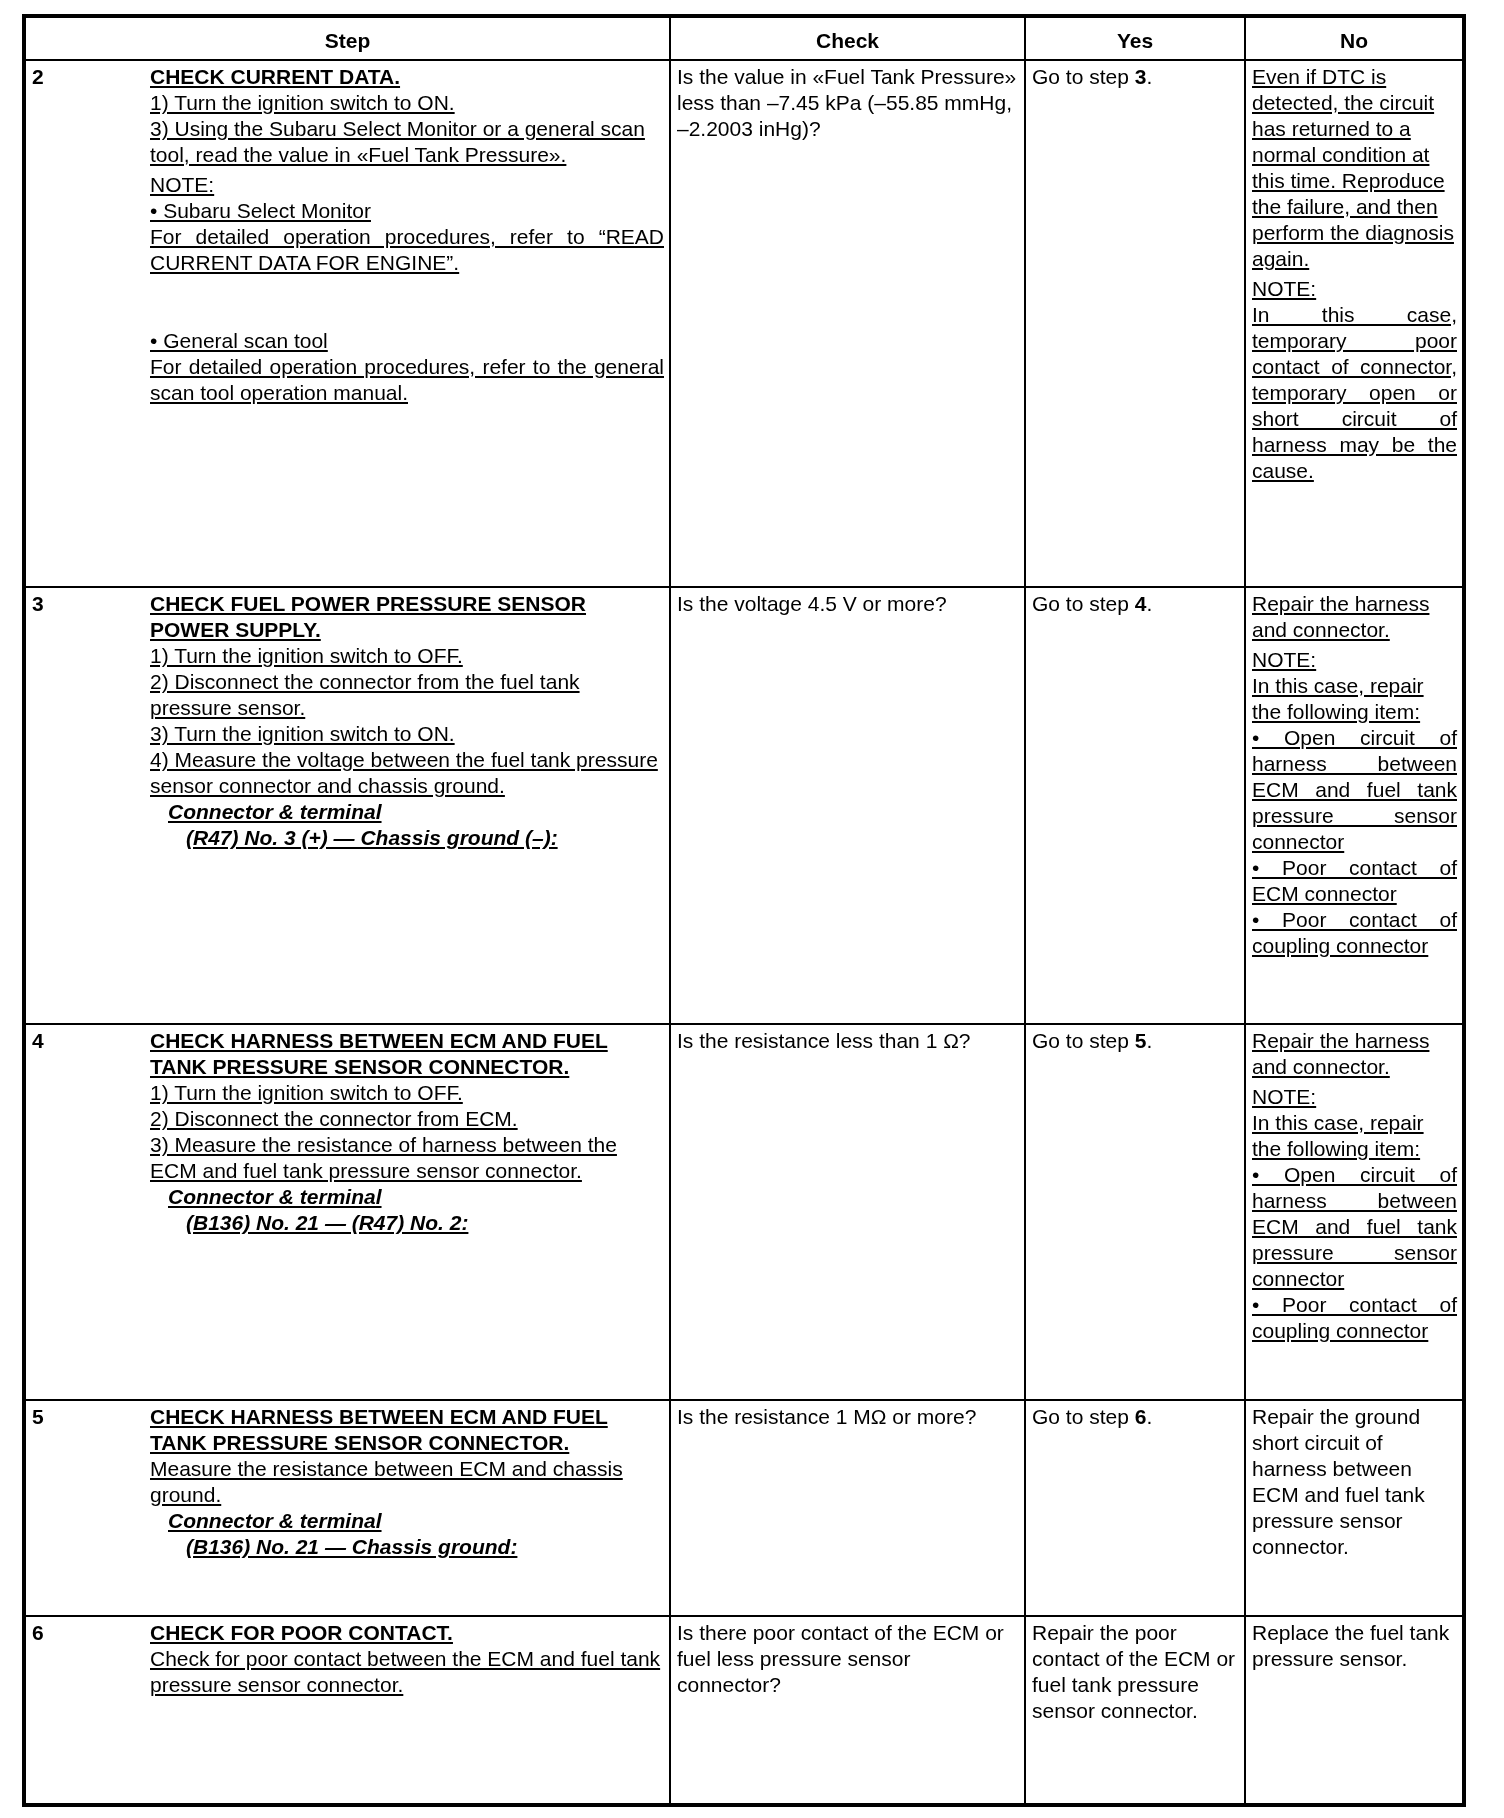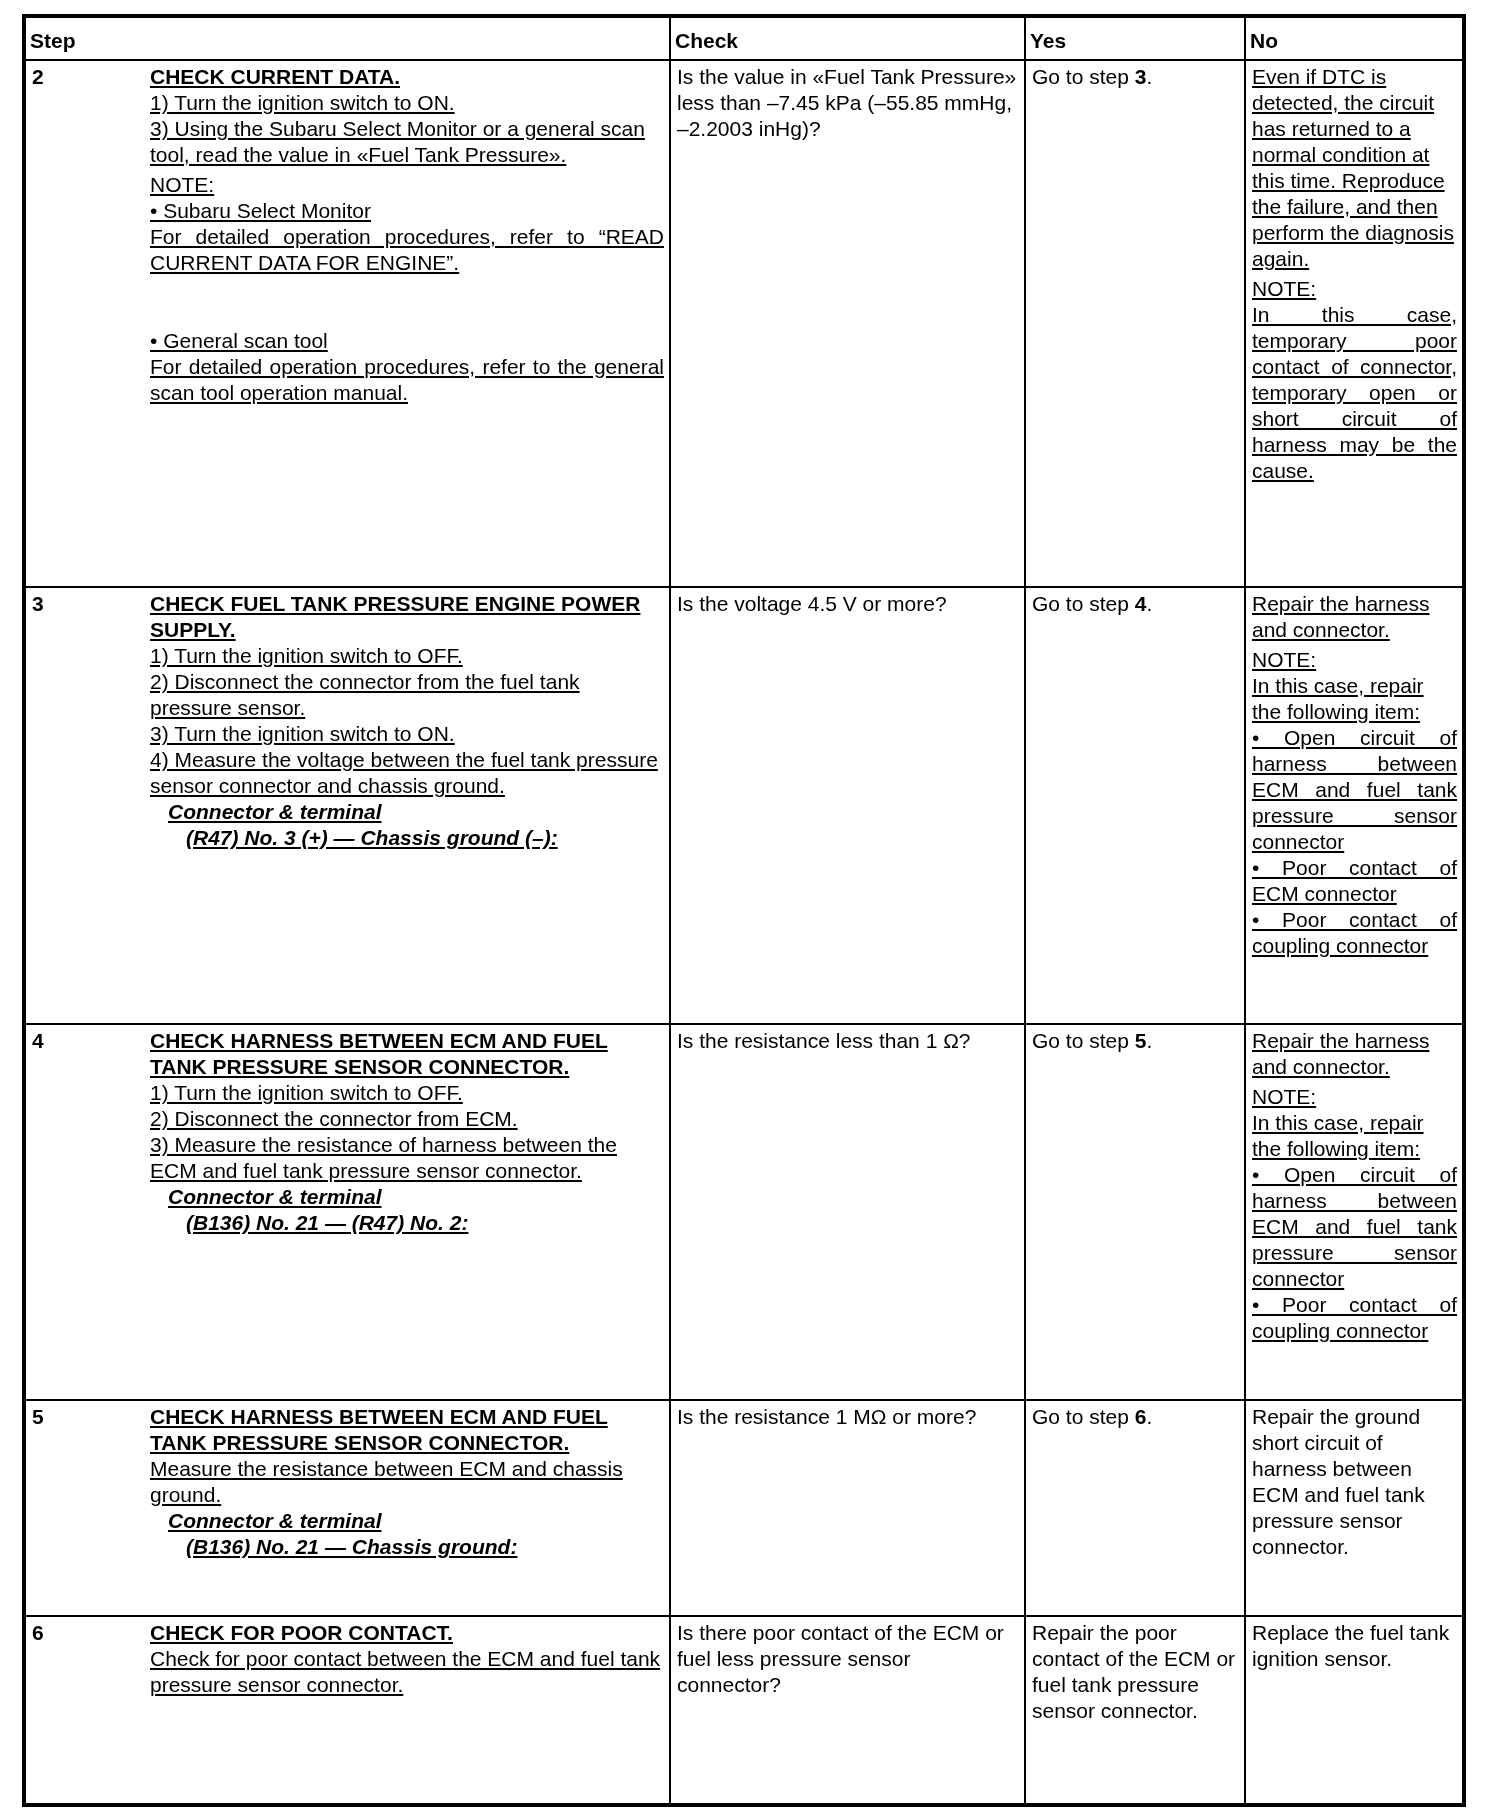--- a/index.html
+++ b/index.html
@@ -7,21 +7,21 @@
          font-family: "Liberation Sans", sans-serif; color: #000; }
   .frame { position: absolute; left: 22px; top: 14px; width: 1444px; height: 1793px;
            box-sizing: border-box; border: 4px solid #000; }
   table { border-collapse: collapse; width: 100%; height: 100%; table-layout: fixed; }
   th, td { border: 2px solid #000; vertical-align: top; font-size: 21px; line-height: 26px;
            padding: 3px 5px 2px 6px; text-align: left; }
   tr:first-child th { border-top: none; }
   th:first-child, td:first-child { border-left: none; }
   th:last-child, td:last-child { border-right: none; }
   tr:last-child td { border-bottom: none; }
-  th { font-weight: bold; text-align: left; height: 36px; padding: 4px 4px 0 4px; vertical-align: middle; }
+  th { font-weight: bold; text-align: center; height: 36px; padding: 4px 4px 0 4px; vertical-align: middle; }
   .step-wrap { display: flex; }
   .step-num { width: 118px; flex: none; font-weight: bold; }
   .step-body { flex: 1; }
   .title { font-weight: bold; }
   .note { margin-top: 4px; }
   .ct-label { font-weight: bold; font-style: italic; padding-left: 18px; }
   .ct-value { font-weight: bold; font-style: italic; padding-left: 36px; }
   .justify { text-align: justify; }
   .gap { height: 52px; }
   .b { font-weight: bold; }
@@ -70,21 +70,21 @@
       <p class="note">NOTE:</p>
       <p class="justify">In this case, temporary poor contact of connector, temporary open or short circuit of harness may be the cause.</p>
     </td>
   </tr>
 
   <tr style="height:437px">
     <td>
       <div class="step-wrap">
         <div class="step-num">3</div>
         <div class="step-body">
-          <p class="title">CHECK FUEL TANK PRESSURE ENGINE POWER SUPPLY.</p>
+          <p class="title">CHECK FUEL POWER PRESSURE SENSOR POWER SUPPLY.</p>
           <p>1)  Turn the ignition switch to OFF.</p>
           <p>2)  Disconnect the connector from the fuel tank pressure sensor.</p>
           <p>3)  Turn the ignition switch to ON.</p>
           <p>4)  Measure the voltage between the fuel tank pressure sensor connector and chassis ground.</p>
           <p class="ct-label">Connector &amp; terminal</p>
           <p class="ct-value">(R47) No. 3 (+) — Chassis ground (–):</p>
         </div>
       </div>
     </td>
     <td>Is the voltage 4.5 V or more?</td>
@@ -146,17 +146,17 @@
       <div class="step-wrap">
         <div class="step-num">6</div>
         <div class="step-body">
           <p class="title">CHECK FOR POOR CONTACT.</p>
           <p>Check for poor contact between the ECM and fuel tank pressure sensor connector.</p>
         </div>
       </div>
     </td>
     <td>Is there poor contact of the ECM or fuel less pressure sensor connector?</td>
     <td>Repair the poor contact of the ECM or fuel tank pressure sensor connector.</td>
-    <td>Replace the fuel tank ignition sensor.</td>
+    <td>Replace the fuel tank pressure sensor.</td>
   </tr>
 </tbody>
     </table>
 </div>
 
 </body></html>

